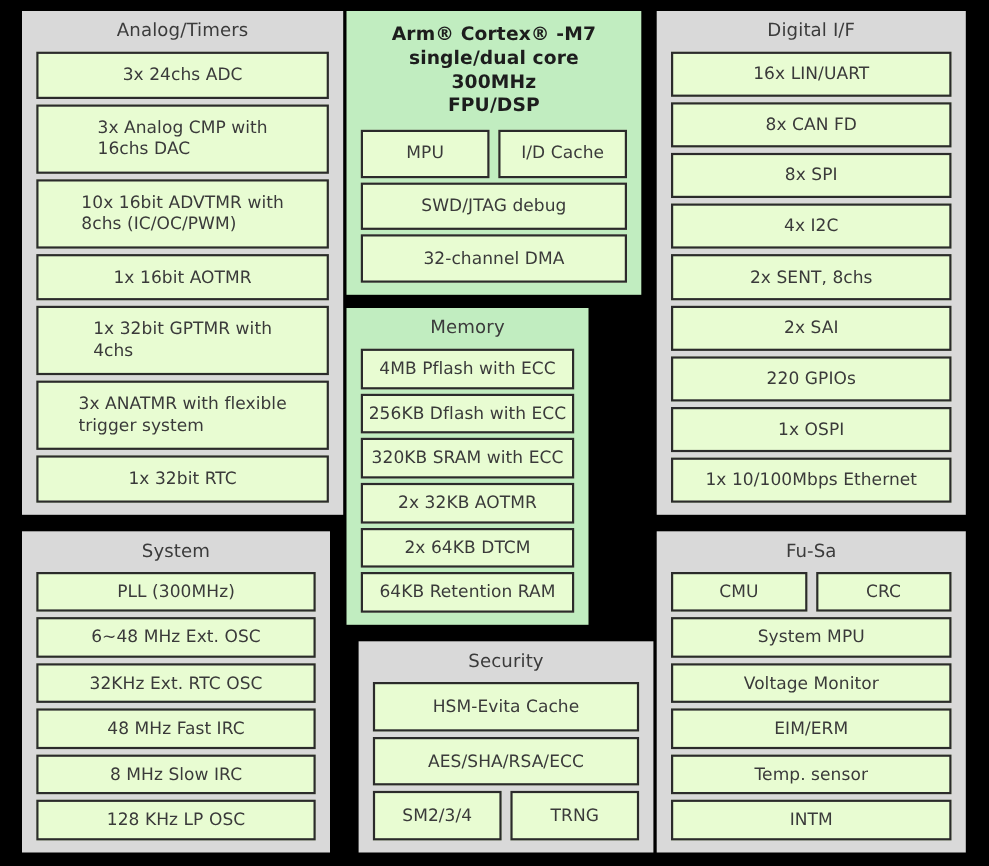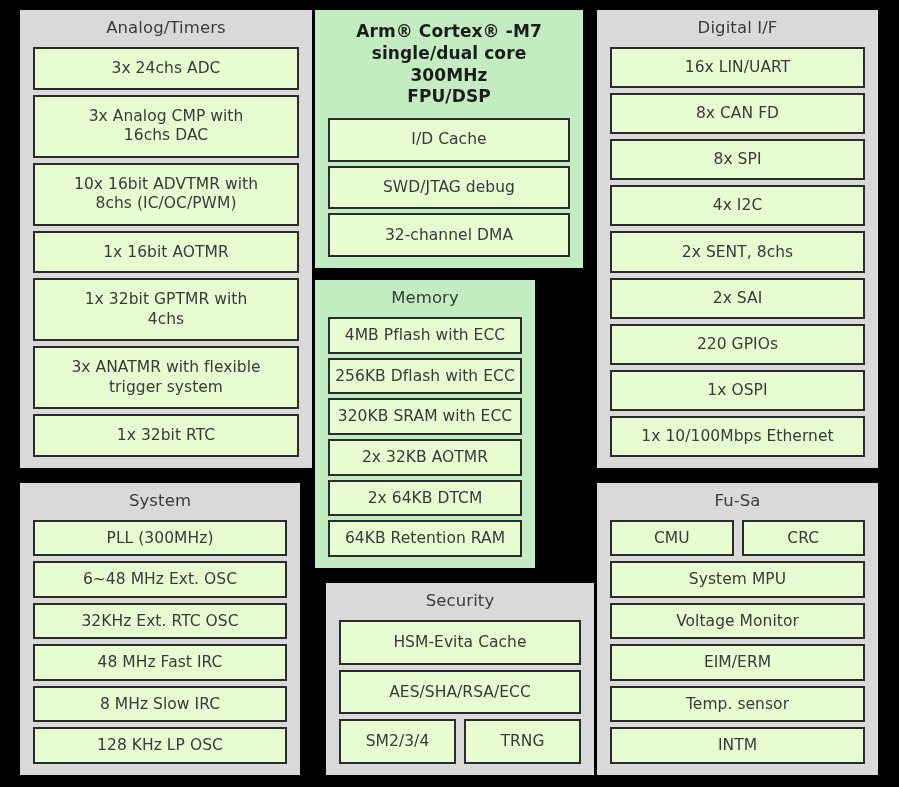--- a/index.html
+++ b/index.html
@@ -57,21 +57,21 @@
   }
   .panel-body.tight { gap: 4px; }
 
   
   .box {
     background: #e8fcd2;
     border: 2.4px solid #2b2b2b;
     display: flex;
     align-items: center;
     justify-content: center;
-    text-align: center;
+    text-align: left;
     font-size: 15.5px;
     color: #3a3a3a;
     line-height: 1.22;
     flex: 1 1 auto;
     padding: 2px 4px;
     letter-spacing: 0.05px;
   }
   .box.two-line { line-height: 1.25; }
 
   .row {
@@ -117,20 +117,21 @@
       <div class="box">48 MHz Fast IRC</div>
       <div class="box">8 MHz Slow IRC</div>
       <div class="box">128 KHz LP OSC</div>
     </div>
   </div>
 
   <div class="panel green" id="panel-cpu">
     <div class="panel-title bold">Arm® Cortex® -M7<br>single/dual core<br>300MHz<br>FPU/DSP</div>
     <div class="panel-body tight">
       <div class="row">
+        <div class="box">MPU</div>
         <div class="box">I/D Cache</div>
       </div>
       <div class="box">SWD/JTAG debug</div>
       <div class="box">32-channel DMA</div>
     </div>
   </div>
 
   <div class="panel green" id="panel-memory">
     <div class="panel-title">Memory</div>
     <div class="panel-body tight">

